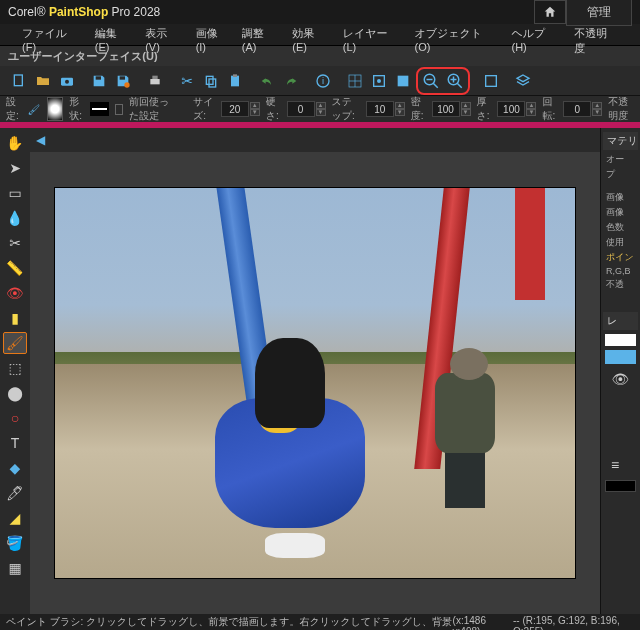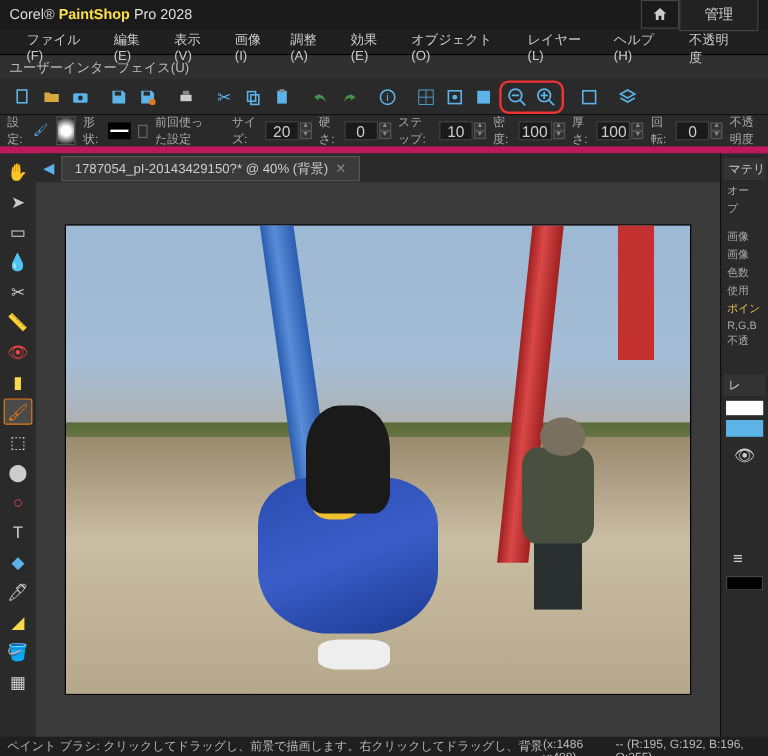--- a/index.html
+++ b/index.html
@@ -10,36 +10,36 @@
 .titlebar .brand b { color: #fde047; margin-top: 20px; }
 .titlebar .spacer { flex: 1; }
 .titlebar .tab-home { width: 32px; height: 24px; display:flex; align-items:center; justify-content:center; background:#1a1a1a; border:1px solid #444;}
 .titlebar .tab { padding: 4px 20px; font-size: 12px; border:1px solid #444; }
 .tab-manage { background: #222; color: #ccc; }
 .tab-edit { background: #e67817; color: #fff; }
 
 .menubar { height: 22px; background: #1f1f1f; display: flex; padding: 0 18px; gap: 6px; font-size: 11px; color: #ccc; border-bottom:1px solid #000;}
 .menubar span { padding: 2px 4px; }
 
-.subtitle { height: 20px; background: #303030; color: #bbb; font-size: 11px; padding: 3px 8px; }
+.subtitle { height: 20px; background: #303030; color: #bbb; font-size: 11px; padding: 3px 8px; font-weight: bold; }
 
 .toolbar { height: 30px; background: #2a2a2a; display: flex; align-items: center; padding: 0 8px; gap: 2px; border-bottom:1px solid #111;}
 .tb-btn { width: 22px; height: 22px; display:flex; align-items:center; justify-content:center; color:#5bb3e8; border-radius:2px;}
 .tb-sep { width: 6px; }
 .tb-icon { font-size: 14px; }
 .zoom-highlight { border: 2px solid #e33; border-radius: 8px; padding: 1px 2px; display:flex; gap:2px; }
 
 .options-bar { height: 32px; background: #2a2a2a; display: flex; align-items: center; padding: 0 6px; gap: 6px; font-size: 10px; border-bottom:6px solid #be185d;}
 .opt-label { color:#aaa; }
 .swatch { width:24px; height:24px; background: radial-gradient(circle,#fff 0%,#fff 30%,#000 100%); border:1px solid #555;}
 .line-swatch { width:30px; height:14px; background:#000; position:relative;}
 .line-swatch::after{content:"";position:absolute;left:2px;right:2px;top:6px;height:2px;background:#fff;}
 .checkbox { width:11px;height:11px;border:1px solid #666;display:inline-block;vertical-align:middle;}
 .spinner { display:flex; align-items:center; gap:1px;}
-.spinner input { width:28px; height:16px; background:#1a1a1a; border:1px solid #444; color:#ccc; font-size:13px; text-align:center;}
+.spinner input { width:28px; height:16px; background:#1a1a1a; border:1px solid #444; color:#ccc; font-size:10px; text-align:center;}
 .spin-btns { display:flex; flex-direction:column; }
 .spin-btns div { width:10px;height:7px;background:#333;border:1px solid #555;font-size:6px;line-height:5px;text-align:center;color:#888;}
 
 .workspace { display:flex; height: 486px; }
 .tool-palette { width: 30px; background:#2a2a2a; display:flex; flex-direction:column; align-items:center; padding-top:4px; gap:3px;}
 .tool { width:24px; height:22px; display:flex; align-items:center; justify-content:center; font-size:14px; color:#ccc; border-radius:2px;}
 .tool.active { background:#4a4a4a; border:1px solid #e67817;}
 .tool.yellow{color:#f7d94c;}
 .tool.red{color:#e44;}
 .tool.blue{color:#5bb3e8;}
@@ -98,22 +98,22 @@
   <div class="tab tab-manage">管理</div>
 </div>
 
 <div class="menubar">
   <span>ファイル(F)</span>
   <span>編集(E)</span>
   <span>表示(V)</span>
   <span>画像(I)</span>
   <span>調整(A)</span>
   <span>効果(E)</span>
+  <span>レイヤー(L)</span>
   <span>オブジェクト(O)</span>
-  <span>レイヤー(L)</span>
   <span>ヘルプ(H)</span>
   <span>不透明度</span>
 </div>
 
 <div class="subtitle">ユーザーインターフェイス(U)</div>
 
 <div class="toolbar">
   <div class="tb-btn">
       <svg width="16" height="16" viewBox="0 0 24 24">
         <rect x="5" y="3" width="12" height="16" fill="none" stroke="#5bb3e8" stroke-width="2"></rect>
@@ -315,24 +315,20 @@
     <div class="tool blue">◆</div>
     <div class="tool">🖊</div>
     <div class="tool yellow">◢</div>
     <div class="tool yellow">🪣</div>
     <div class="tool">▦</div>
   </div>
 
   <div class="canvas-area">
     <div class="doc-tab-row">
       <span class="nav-arrow">◀</span>
-      <div class="doc-tab">
-        <span>1787054_pI-20143429150?* @ 40% (背景)</span>
-        <span class="close">✕</span>
-      </div>
     </div>
     <div class="canvas-viewport">
       <div class="photo">
         <div class="grass"></div>
         <div class="ground"></div>
         <div class="pole-blue p1"></div>
         <div class="pole-red p1"></div>
         <div class="pole-red p2"></div>
         <div class="child1">
             <div class="jacket"></div>

